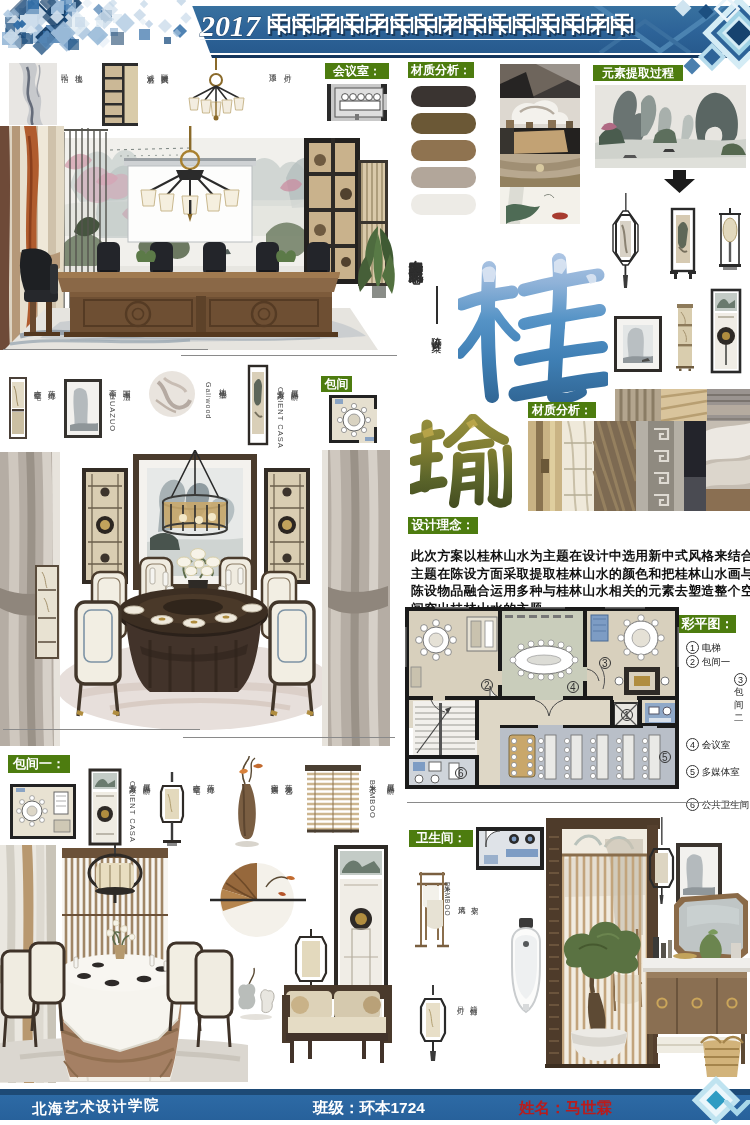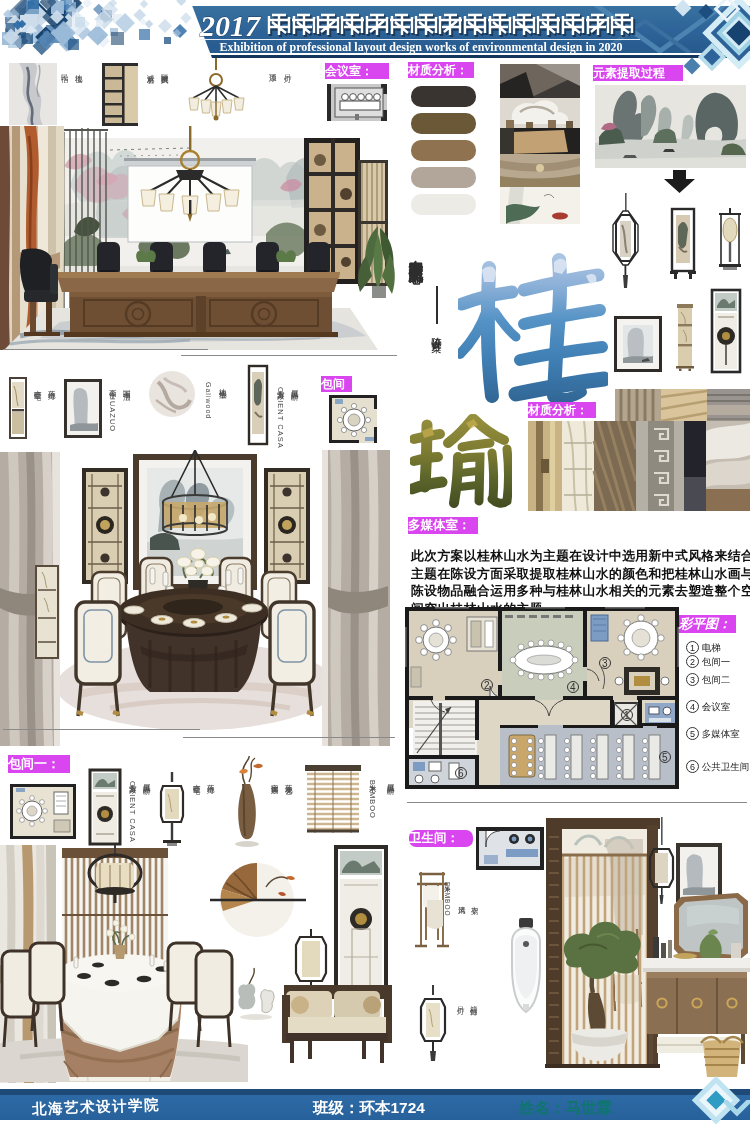--- a/index.html
+++ b/index.html
@@ -1,21 +1,21 @@
 <!DOCTYPE html>
 <html><head>
 <meta charset="utf-8">
 <style>
 html,body{margin:0;padding:0;background:#fff;}
 *{box-sizing:border-box;}
 #page{position:relative;width:750px;height:1125px;background:#fff;overflow:hidden;
   font-family:"Liberation Sans",sans-serif;}
 .abs{position:absolute;}
-.lbl{position:absolute;background:#d946ef;color:#fff;font-weight:bold;
-  font-size:11px;line-height:15px;text-align:left;}
+.lbl{position:absolute;background:#4d7c0f;color:#fff;font-weight:bold;
+  font-size:11px;line-height:15px;text-align:center;}
 .vt{position:absolute;writing-mode:vertical-rl;font-size:7.5px;color:#4a4a4a;
   letter-spacing:1px;line-height:1.1;}
 </style>
 </head>
 <body>
 <div id="page">
 
 <div class="abs" style="left:0;top:6px;width:750px;height:47px;background:linear-gradient(180deg,#38719f,#2d6398 55%,#275a8d);overflow:hidden;">
   <svg width="750" height="47" style="position:absolute;left:0;top:0">
     <path d="M570 -20 L660 45 L750 -20" fill="none" stroke="#4b83b1" stroke-width="5"></path>
@@ -127,21 +127,20 @@
         <path d="M269 10 V28 M289 11 V27 M268 14 H290 M270 21 H288 M279 8 V29 M272 16 L286 27 M272 9 H286 M294 10 V28 M314 11 V27 M292 14 H314 M295 21 H312 M304 8 V29 M297 16 L310 27 M297 9 H310 M318 10 V28 M338 11 V27 M317 14 H339 M319 21 H337 M328 8 V29 M335 15 L321 26 M321 9 H335 M342 10 V28 M362 11 V27 M342 14 H364 M344 21 H361 M352 8 V29 M346 16 L359 27 M346 9 H359 M367 10 V28 M387 11 V27 M366 14 H388 M368 21 H386 M377 8 V29 M384 15 L370 26 M370 9 H384 M392 10 V28 M412 11 V27 M390 14 H412 M393 21 H410 M402 8 V29 M395 16 L408 27 M395 9 H408 M416 10 V28 M436 11 V27 M415 14 H437 M417 21 H435 M426 8 V29 M419 16 L433 27 M419 9 H433 M440 10 V28 M460 11 V27 M440 14 H462 M442 21 H459 M450 8 V29 M457 15 L444 26 M444 9 H457 M465 10 V28 M485 11 V27 M464 14 H486 M466 21 H484 M475 8 V29 M468 16 L482 27 M468 9 H482 M490 10 V28 M510 11 V27 M488 14 H510 M491 21 H508 M500 8 V29 M493 16 L506 27 M493 9 H506 M514 10 V28 M534 11 V27 M513 14 H535 M515 21 H533 M524 8 V29 M517 16 L531 27 M517 9 H531 M538 10 V28 M558 11 V27 M538 14 H560 M540 21 H557 M548 8 V29 M542 16 L555 27 M542 9 H555 M563 10 V28 M583 11 V27 M562 14 H584 M564 21 H582 M573 8 V29 M566 16 L580 27 M566 9 H580 M588 10 V28 M608 11 V27 M586 14 H608 M589 21 H606 M598 8 V29 M604 15 L591 26 M591 9 H604 M612 10 V28 M632 11 V27 M611 14 H633 M613 21 H631 M622 8 V29 M615 16 L629 27 M615 9 H629"></path>
       </g>
   <g stroke="#ffffff" stroke-width="2.4" fill="none">
         <path d="M269 10 V28 M289 11 V27 M268 14 H290 M270 21 H288 M279 8 V29 M272 16 L286 27 M272 9 H286 M294 10 V28 M314 11 V27 M292 14 H314 M295 21 H312 M304 8 V29 M297 16 L310 27 M297 9 H310 M318 10 V28 M338 11 V27 M317 14 H339 M319 21 H337 M328 8 V29 M335 15 L321 26 M321 9 H335 M342 10 V28 M362 11 V27 M342 14 H364 M344 21 H361 M352 8 V29 M346 16 L359 27 M346 9 H359 M367 10 V28 M387 11 V27 M366 14 H388 M368 21 H386 M377 8 V29 M384 15 L370 26 M370 9 H384 M392 10 V28 M412 11 V27 M390 14 H412 M393 21 H410 M402 8 V29 M395 16 L408 27 M395 9 H408 M416 10 V28 M436 11 V27 M415 14 H437 M417 21 H435 M426 8 V29 M419 16 L433 27 M419 9 H433 M440 10 V28 M460 11 V27 M440 14 H462 M442 21 H459 M450 8 V29 M457 15 L444 26 M444 9 H457 M465 10 V28 M485 11 V27 M464 14 H486 M466 21 H484 M475 8 V29 M468 16 L482 27 M468 9 H482 M490 10 V28 M510 11 V27 M488 14 H510 M491 21 H508 M500 8 V29 M493 16 L506 27 M493 9 H506 M514 10 V28 M534 11 V27 M513 14 H535 M515 21 H533 M524 8 V29 M517 16 L531 27 M517 9 H531 M538 10 V28 M558 11 V27 M538 14 H560 M540 21 H557 M548 8 V29 M542 16 L555 27 M542 9 H555 M563 10 V28 M583 11 V27 M562 14 H584 M564 21 H582 M573 8 V29 M566 16 L580 27 M566 9 H580 M588 10 V28 M608 11 V27 M586 14 H608 M589 21 H606 M598 8 V29 M604 15 L591 26 M591 9 H604 M612 10 V28 M632 11 V27 M611 14 H633 M613 21 H631 M622 8 V29 M615 16 L629 27 M615 9 H629"></path>
       </g>
   <text x="200" y="30" font-family="Liberation Serif" font-size="30" font-weight="bold" fill="#ffffff" stroke="#1a3a5c" stroke-width="0.8" paint-order="stroke" font-style="italic">2017</text>
 </svg>
 
 <div class="abs" style="left:200px;top:39px;width:440px;height:1px;background:#e8eef5;"></div>
 
-<div class="abs" style="left:196px;top:40px;width:450px;color:#fff;font-weight:bold;font-size:12px;text-align:center;font-family:'Liberation Serif',serif;">Exhibition of professional layout design works of environmental design in 2020</div>
 
 <svg class="abs" style="left:630px;top:0" width="120" height="75" viewBox="0 0 120 75">
   <g>
     <rect x="83" y="7" width="52" height="52" fill="#d4ecf5" transform="rotate(45 109 33)"></rect>
     <rect x="89" y="13" width="40" height="40" fill="#2d6398" transform="rotate(45 109 33)"></rect>
     <rect x="93" y="17" width="32" height="32" fill="#9fd2e5" transform="rotate(45 109 33)"></rect>
     <rect x="97" y="21" width="24" height="24" fill="#d4ecf5" transform="rotate(45 109 33)"></rect>
     <rect x="100" y="24" width="18" height="18" fill="#16436f" transform="rotate(45 109 33)"></rect>
     <rect x="72" y="47" width="20" height="20" fill="#b7dcec" transform="rotate(45 82 57)"></rect>
     <rect x="76" y="51" width="12" height="12" fill="#2d6398" transform="rotate(45 82 57)"></rect>
@@ -603,21 +602,21 @@
     <path d="M126 8 h14 v10 h-8 v-5 h4 M126 30 h14 v10 h-8 v-5 h4 M126 52 h14 v10 h-8 v-5 h4 M126 74 h14 v10 h-8 v-5 h4"></path>
   </g>
   <rect x="156" width="22" height="56" fill="#23242b"></rect>
   <rect x="156" y="56" width="22" height="34" fill="#4a4b52"></rect>
   <rect x="178" width="44" height="90" fill="#c5bdb2"></rect>
   <path d="M178 10 C192 4 208 6 222 2 L222 34 C206 40 190 36 178 40 Z" fill="#ece8e2"></path>
   <path d="M178 44 C194 38 210 42 222 38 L222 62 C206 66 190 62 178 66 Z" fill="#dcd6cc"></path>
   <rect x="178" y="68" width="44" height="22" fill="#8a6f52"></rect>
 </svg>
 
-<div class="lbl" style="left:408px;top:517px;width:70px;height:17px;font-size:12.5px;line-height:17px;">多媒体室：</div>
+<div class="lbl" style="left:408px;top:517px;width:70px;height:17px;font-size:12.5px;line-height:17px;">设计理念：</div>
 
 <div class="abs" style="left:411px;top:547px;width:346px;font-size:12.8px;line-height:17.5px;color:#111;font-weight:bold;letter-spacing:.4px;">此次方案以桂林山水为主题在设计中选用新中式风格来结合主题在陈设方面采取提取桂林山水的颜色和把桂林山水画与陈设物品融合运用多种与桂林山水相关的元素去塑造整个空间突出桂林山水的主题。</div>
 
 <svg class="abs" style="left:405px;top:607px" width="274" height="182" viewBox="0 0 274 182">
   <rect width="274" height="182" fill="#fff"></rect>
 
   <rect x="4" y="4" width="93" height="89" fill="#d8d0bd"></rect>
 
   <rect x="97" y="4" width="85" height="89" fill="#c9cdbb"></rect>
 
@@ -833,26 +832,26 @@
           <circle cx="260" cy="150" r="5.5" fill="none" stroke="#333"></circle>
           <text x="257" y="153.5">5</text>
         </g>
     <g>
           <circle cx="56" cy="166" r="5.5" fill="none" stroke="#333"></circle>
           <text x="53" y="169.5">6</text>
         </g>
   </g>
 </svg>
 
-<div class="lbl" style="left:679px;top:615px;width:57px;height:18px;font-size:13px;line-height:18px;font-style:italic;">彩平图：</div>
+<div class="lbl" style="left:679px;top:615px;width:57px;height:18px;font-size:13px;line-height:18px;">彩平图：</div>
 
 <div class="abs" style="left:686px;top:641px;width:64px;font-size:9.5px;color:#222;">
   <div style=""><span style="display:inline-block;width:13px;height:13px;border:1px solid #333;border-radius:50%;text-align:center;line-height:13px;font-size:9px;">1</span> 电梯</div>
   <div style="margin-bottom:4px;"><span style="display:inline-block;width:13px;height:13px;border:1px solid #333;border-radius:50%;text-align:center;line-height:13px;font-size:9px;">2</span> 包间一</div>
-  <div style="margin-bottom:13px;"><span style="display:inline-block;width:13px;height:13px;border:1px solid #333;border-radius:50%;text-align:center;line-height:13px;font-size:9px;">3</span> 包间二</div>
+  <div style="margin-bottom:13px;margin-left:48px;"><span style="display:inline-block;width:13px;height:13px;border:1px solid #333;border-radius:50%;text-align:center;line-height:13px;font-size:9px;">3</span> 包间二</div>
   <div style="margin-bottom:13px;"><span style="display:inline-block;width:13px;height:13px;border:1px solid #333;border-radius:50%;text-align:center;line-height:13px;font-size:9px;">4</span> 会议室</div>
   <div style="margin-bottom:19px;"><span style="display:inline-block;width:13px;height:13px;border:1px solid #333;border-radius:50%;text-align:center;line-height:13px;font-size:9px;">5</span> 多媒体室</div>
   <div><span style="display:inline-block;width:13px;height:13px;border:1px solid #333;border-radius:50%;text-align:center;line-height:13px;font-size:9px;">6</span> 公共卫生间</div>
 </div>
 
 <div class="abs" style="left:407px;top:802px;width:340px;height:1px;background:#8a8a8a;"></div>
 
 <svg class="abs" style="left:8px;top:376px" width="20" height="66" viewBox="0 0 20 66">
   <rect x="2" y="2" width="16" height="60" fill="none" stroke="#4a4038" stroke-width="2"></rect>
   <rect x="4" y="6" width="12" height="26" fill="#e3dbc6"></rect>
@@ -1284,21 +1283,21 @@
     <rect x="282" y="150" width="8" height="48" fill="#4a3a2c"></rect>
     <rect x="384" y="150" width="8" height="48" fill="#4a3a2c"></rect>
     <rect x="288" y="172" width="98" height="18" fill="#e5dcc5"></rect>
     <rect x="286" y="188" width="102" height="8" fill="#42332a"></rect>
     <path d="M292 196 l0 22 M382 196 l0 22 M310 196 l0 18 M364 196 l0 18" stroke="#42332a" stroke-width="4"></path>
     <circle cx="300" cy="160" r="9" fill="#c9b288"></circle>
     <circle cx="372" cy="160" r="9" fill="#b9a178"></circle>
   </g>
 </svg>
 
-<div class="lbl" style="left:409px;top:830px;width:64px;height:17px;font-size:12.5px;line-height:17px;border-radius:7px;">卫生间：</div>
+<div class="lbl" style="left:409px;top:830px;width:64px;height:17px;font-size:12.5px;line-height:17px;">卫生间：</div>
 
 <svg class="abs" style="left:476px;top:827px" width="68" height="43" viewBox="0 0 68 43">
   <rect width="68" height="43" fill="#dfe3e8"></rect>
   <rect x="0" y="0" width="68" height="4" fill="#222"></rect>
   <rect x="0" y="39" width="68" height="4" fill="#222"></rect>
   <rect x="64" y="0" width="4" height="43" fill="#222"></rect>
   <rect x="0" y="0" width="3" height="43" fill="#222"></rect>
   <path d="M10 4 L10 20 A14 14 0 0 1 24 4" fill="#fff" stroke="#444"></path>
   <circle cx="38" cy="12" r="5" fill="#2a2a2a"></circle>
   <circle cx="54" cy="12" r="5" fill="#2a2a2a"></circle>
@@ -1428,21 +1427,21 @@
 </svg>
 
 <div class="abs" style="left:0;top:1089px;width:750px;height:6px;background:#1d4a76;"></div>
 
 <div class="abs" style="left:0;top:1095px;width:750px;height:25px;background:linear-gradient(180deg,#2d6aa5,#27619b);"></div>
 
 <div class="abs" style="left:32px;top:1097px;width:170px;color:#fff;font-size:14.5px;font-weight:bold;letter-spacing:1.5px;transform:rotate(-2deg);">北海艺术设计学院</div>
 
 <div class="abs" style="left:313px;top:1098px;color:#fff;font-size:15.5px;font-weight:bold;">班级：环本1724</div>
 
-<div class="abs" style="left:519px;top:1098px;color:#0f766e;font-size:15.5px;font-weight:bold;">姓名：马世霖</div>
+<div class="abs" style="left:519px;top:1098px;color:#b91c1c;font-size:15.5px;font-weight:bold;">姓名：马世霖</div>
 
 <svg class="abs" style="left:686px;top:1072px" width="60" height="52" viewBox="0 0 70 59">
   <rect x="15" y="12" width="40" height="40" fill="#bfe3f0" transform="rotate(45 35 32)"></rect>
   <rect x="21" y="18" width="28" height="28" fill="#eaf6fb" transform="rotate(45 35 32)"></rect>
   <rect x="27" y="24" width="16" height="16" fill="#2e9cc3" transform="rotate(45 35 32)"></rect>
 </svg>
 
 <svg class="abs" style="left:724px;top:1100px" width="26" height="25" viewBox="0 0 26 25">
   <path d="M0 0 L13 13 L26 0" fill="none" stroke="#a8d8ea" stroke-width="5"></path>
 </svg>

